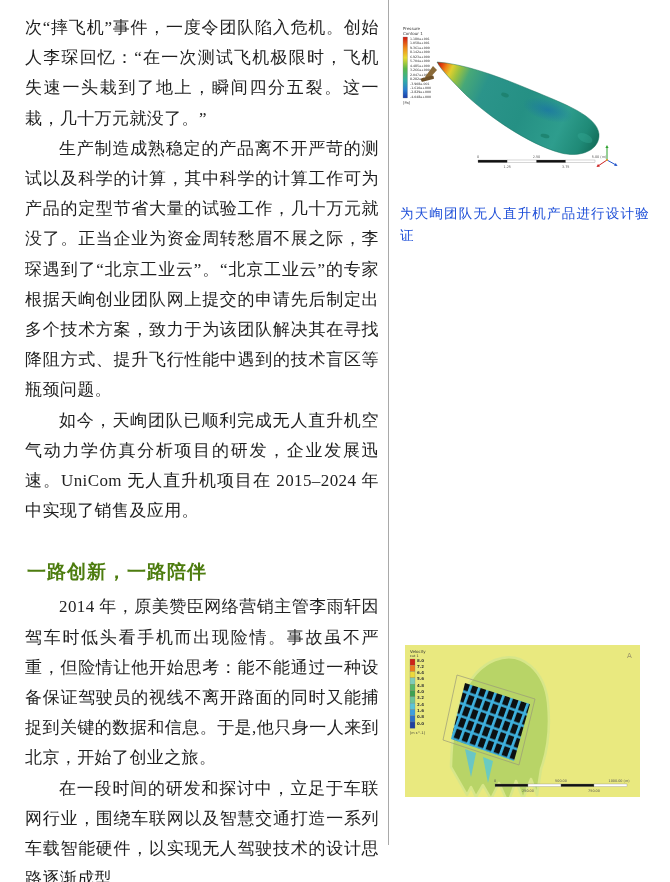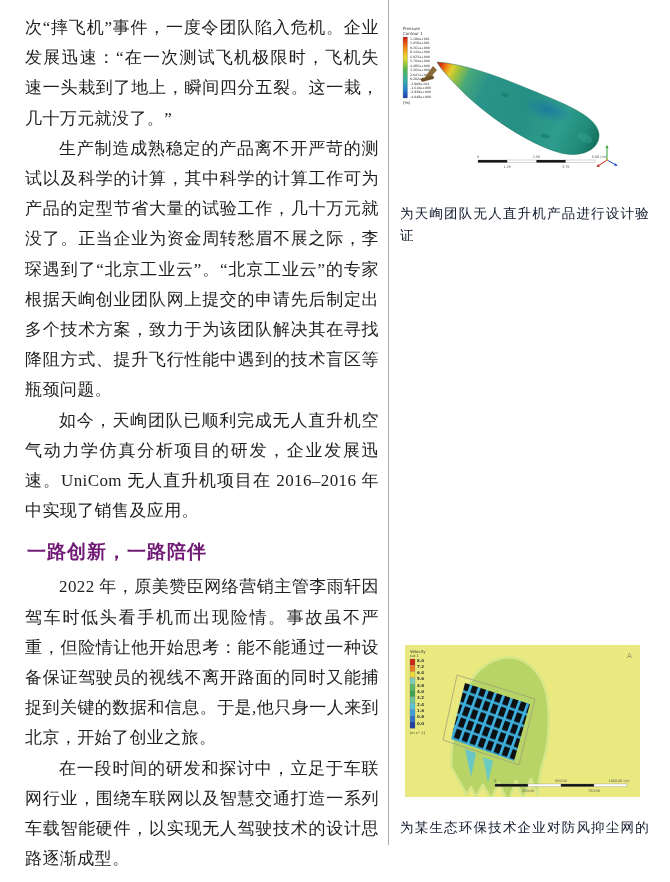--- a/index.html
+++ b/index.html
@@ -8,54 +8,54 @@
     font-family:"Liberation Serif","DejaVu Serif",serif;overflow:hidden;
   }
   .text-col{
     position:absolute;left:25px;top:13px;width:354px;
     font-size:17px;line-height:30.2px;color:#1f1f1f;
     text-align:justify;letter-spacing:0.4px;
   }
   .text-col p{margin:0;text-indent:2em;}
   .text-col p.first{text-indent:0;}
   .section-heading{
-    margin:16px 0 10px 2px;
+    margin:36px 0 10px 2px;
     font-family:"Liberation Sans","DejaVu Sans",sans-serif;
     font-weight:bold;font-size:19px;line-height:20px;
-    color:#701a75;letter-spacing:1px;text-indent:0;text-align:left;
+    color:#4d7c0f;letter-spacing:1px;text-indent:0;text-align:left;
   }
   .divider{
     position:absolute;left:388px;top:0;width:1px;height:845px;background:#a9a9a9;
   }
   .figure1{
     position:absolute;left:393px;top:18px;width:272px;height:180px;background:#ffffff;
   }
   .figure2{
     position:absolute;left:405px;top:645px;width:235px;height:152px;background:#e9e97f;
   }
   .caption{
-    position:absolute;color:#0f172a;
+    position:absolute;color:#1d4ed8;
     font-family:"Liberation Sans","DejaVu Sans",sans-serif;
     font-size:13.5px;letter-spacing:1.2px;line-height:22px;
   }
   .caption1{left:400px;top:203px;width:262px;}
   .caption2{left:400px;top:817px;width:262px;}
   svg{display:block;}
   .legend-txt{font-family:"DejaVu Sans",sans-serif;fill:#333;}
   .scale-txt{font-family:"DejaVu Sans",sans-serif;fill:#555;}
 </style>
 </head>
 <body>
 
 <div class="text-col">
-  <p class="first">次“摔飞机”事件，一度令团队陷入危机。企业发展迅速：“在一次测试飞机极限时，飞机失速一头栽到了地上，瞬间四分五裂。这一栽，几十万元就没了。”</p>
+  <p class="first">次“摔飞机”事件，一度令团队陷入危机。创始人李琛回忆：“在一次测试飞机极限时，飞机失速一头栽到了地上，瞬间四分五裂。这一栽，几十万元就没了。”</p>
   <p>生产制造成熟稳定的产品离不开严苛的测试以及科学的计算，其中科学的计算工作可为产品的定型节省大量的试验工作，几十万元就没了。正当企业为资金周转愁眉不展之际，李琛遇到了“北京工业云”。“北京工业云”的专家根据天峋创业团队网上提交的申请先后制定出多个技术方案，致力于为该团队解决其在寻找降阻方式、提升飞行性能中遇到的技术盲区等瓶颈问题。</p>
-  <p>如今，天峋团队已顺利完成无人直升机空气动力学仿真分析项目的研发，企业发展迅速。UniCom 无人直升机项目在 2016–2016 年中实现了销售及应用。</p>
+  <p>如今，天峋团队已顺利完成无人直升机空气动力学仿真分析项目的研发，企业发展迅速。UniCom 无人直升机项目在 2015–2024 年中实现了销售及应用。</p>
   <h3 class="section-heading">一路创新，一路陪伴</h3>
-  <p>2022 年，原美赞臣网络营销主管李雨轩因驾车时低头看手机而出现险情。事故虽不严重，但险情让他开始思考：能不能通过一种设备保证驾驶员的视线不离开路面的同时又能捕捉到关键的数据和信息。于是,他只身一人来到北京，开始了创业之旅。</p>
+  <p>2014 年，原美赞臣网络营销主管李雨轩因驾车时低头看手机而出现险情。事故虽不严重，但险情让他开始思考：能不能通过一种设备保证驾驶员的视线不离开路面的同时又能捕捉到关键的数据和信息。于是,他只身一人来到北京，开始了创业之旅。</p>
   <p>在一段时间的研发和探讨中，立足于车联网行业，围绕车联网以及智慧交通打造一系列车载智能硬件，以实现无人驾驶技术的设计思路逐渐成型。</p>
 </div>
 
 <div class="divider"></div>
 
 <div class="figure1">
 <svg width="272" height="180" viewBox="0 0 272 180">
   <defs>
     <linearGradient id="fuse" gradientUnits="userSpaceOnUse" x1="44" y1="44" x2="206" y2="120">
       <stop offset="0" stop-color="#a51408"></stop>
@@ -212,14 +212,13 @@
       <text x="156" y="136.5" text-anchor="middle">500.00</text>
       <text x="214" y="136.5" text-anchor="middle">1000.00 (m)</text>
       <text x="123" y="146.5" text-anchor="middle">250.00</text>
       <text x="189" y="146.5" text-anchor="middle">750.00</text>
     </g>
   </g>
 </svg>
 </div>
 
 <div class="caption caption2">
-  <div>为某生态环保技术企业对防风抑尘网的</div>
 </div>
 
 </body></html>

